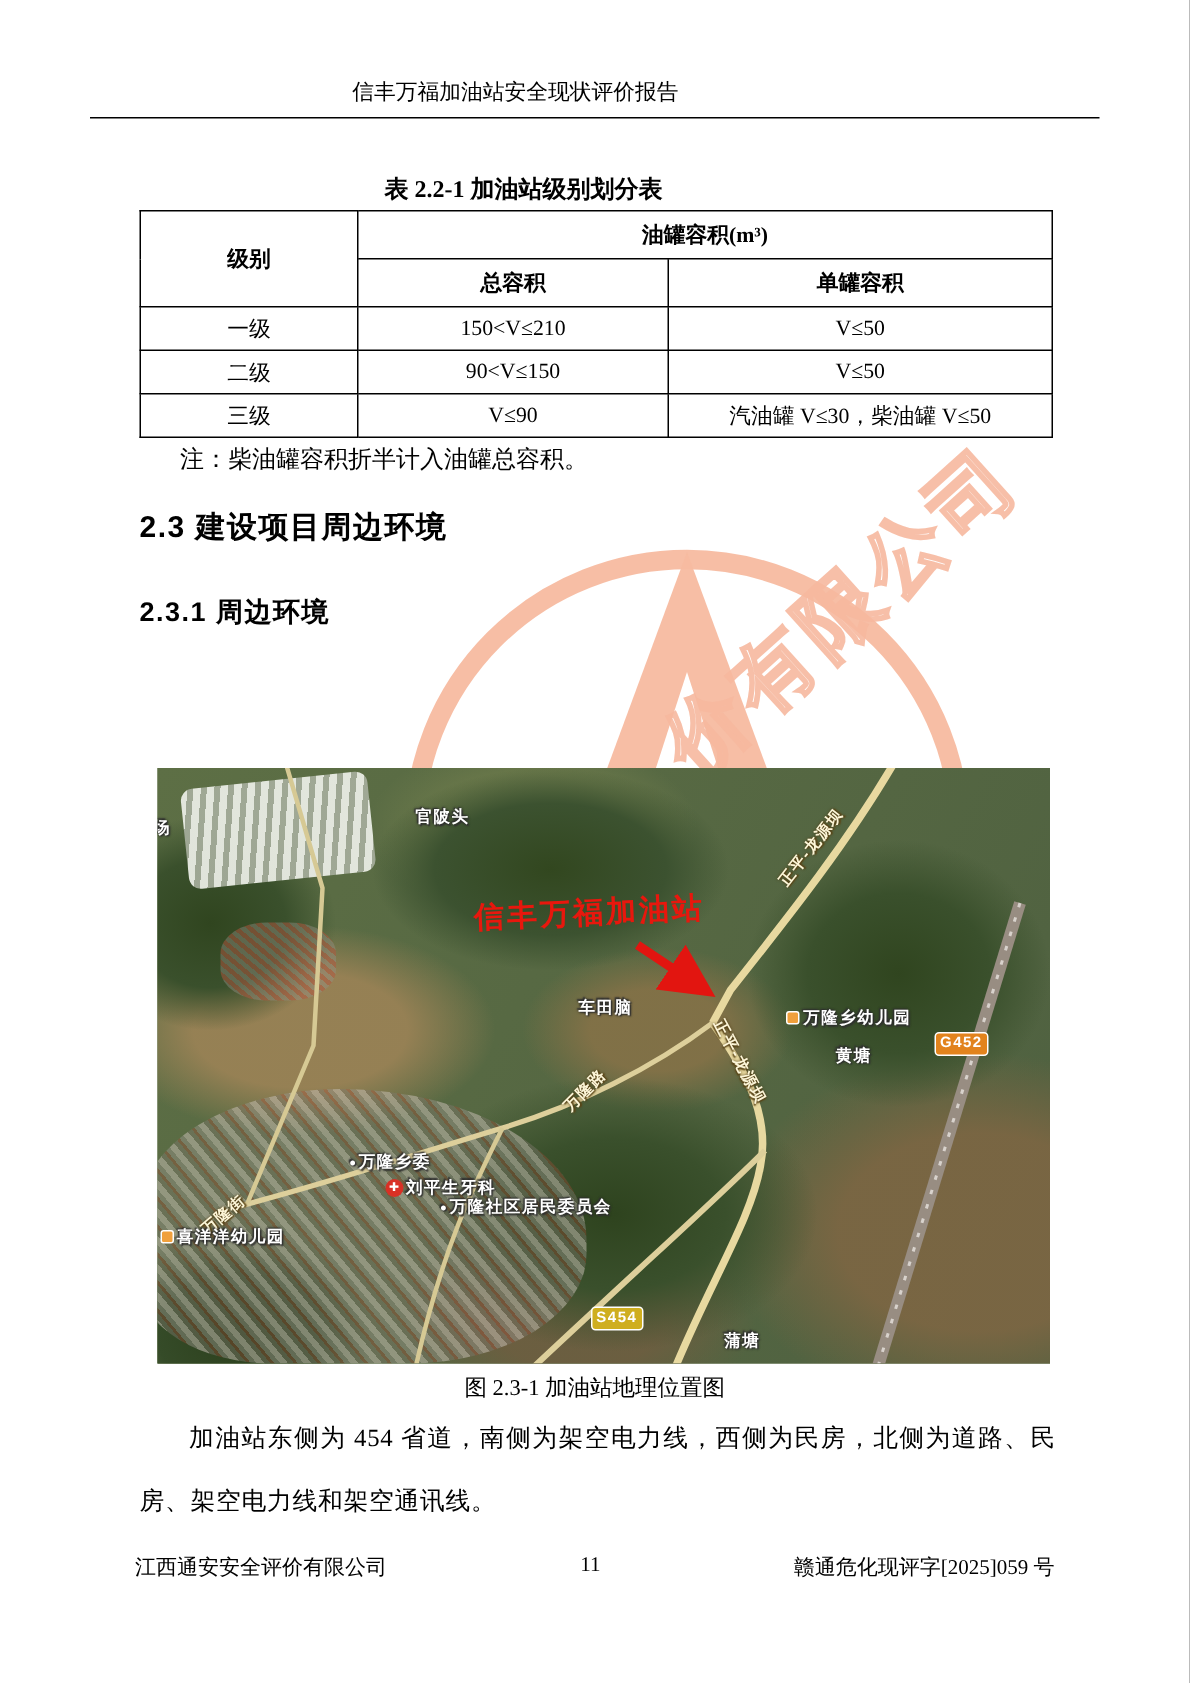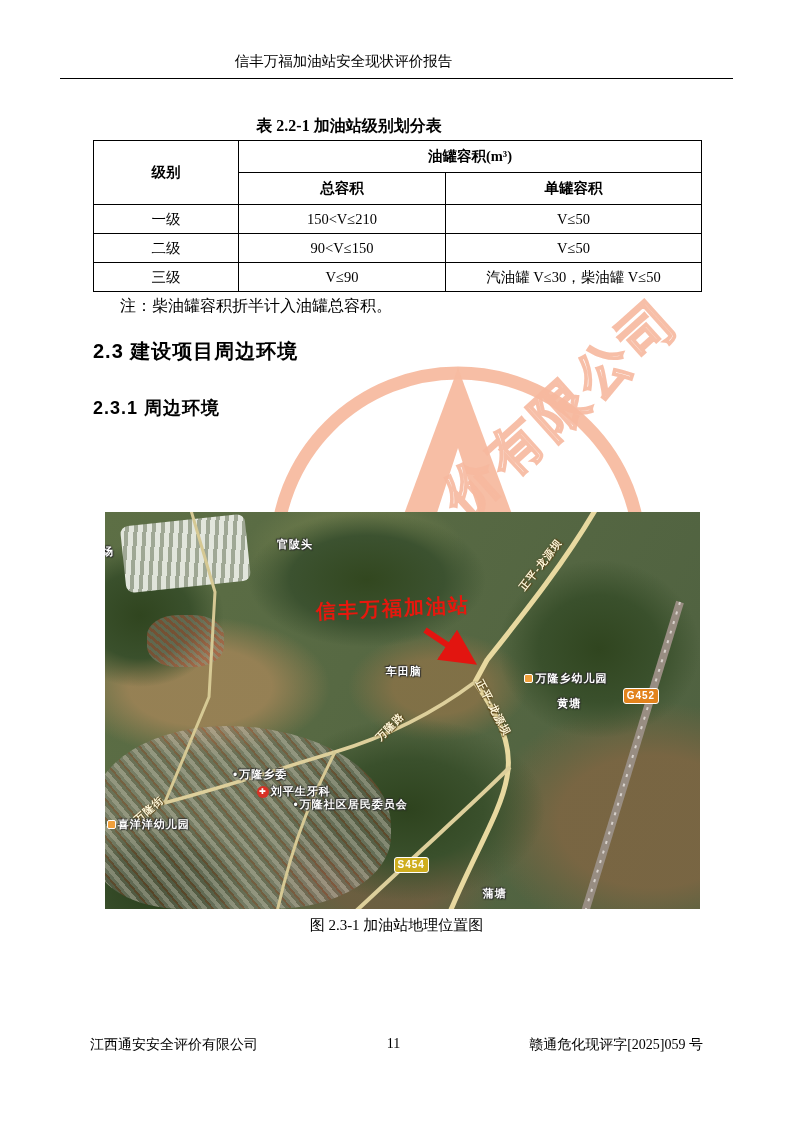--- a/index.html
+++ b/index.html
@@ -83,21 +83,21 @@
 
   .ml { position:absolute; white-space:nowrap; font-size:11px; color:#fff;
         text-shadow:0 0 2px #222,1px 1px 1px #333,-1px -1px 1px #333; }
   .ml b { font-weight:600; letter-spacing:1px; }
   .ml.road { font-size:10.5px; color:#fdf6d8; text-shadow:0 0 2px #4e3a12,1px 1px 1px #5d4716; }
   .ml.badge-g, .ml.badge-s {
     font-size:10px; font-weight:bold; letter-spacing:0; padding:0 3px; line-height:14px;
     border:1px solid #fff; border-radius:3px; text-shadow:none;
   }
   .ml.badge-g { background:#e2831d; }
-  .ml.badge-s { background:#cfae1f; }
+  .ml.badge-s { background:#cfae1f;margin-top:14px; }
   .mic { display:inline-block; vertical-align:middle; margin-right:2px; font-style:normal; }
   .mic.school { width:9px; height:9px; background:#f0a03c; border:1px solid #fff; border-radius:2px; }
   .mic.cross { width:12px; height:12px; line-height:12px; text-align:center; font-size:8px;
                color:#fff; background:#d93025; border-radius:50%; text-shadow:none; }
   .mic.dot { color:#fff; font-size:12px; }
   .station-label {
     position:absolute; left:35.5%; top:21%;
     color:#e8170d; font-weight:bold; font-size:20px; letter-spacing:2px;
     transform:rotate(-2.5deg); text-shadow:none;
   }
@@ -202,20 +202,21 @@
         <span class="ml place" style="left: 25.5%; top: 68.6%;"><i class="mic cross">✚</i><b>刘平生牙科</b></span>
         <span class="ml place" style="left: 24.3%; top: 71.8%; padding-left: 44px;"><i class="mic dot">•</i><b>万隆社区居民委员会</b></span>
         <span class="ml road" style="left: 4.5%; top: 73.2%; transform: rotate(-40deg);"><b>万隆街</b></span>
         <span class="ml place" style="left: 0.3%; top: 76.8%;"><i class="mic school"></i><b>喜洋洋幼儿园</b></span>
         <span class="ml badge-s" style="left: 48.5%; top: 86.8%;"><b>S454</b></span>
         <span class="ml place" style="left: 63.5%; top: 94.3%;"><b>蒲塘</b></span>
       </div>
   </div>
 
   <div class="layer fig-cap">图 2.3-1  加油站地理位置图</div>
+  <div class="layer para p2">加油站东侧为 454 省道，南侧为架空电力线，西侧为民房，北侧为道路、民房、架空电力线和架空通讯线。</div>
 
   <div class="layer ftr">
     <span>江西通安安全评价有限公司</span>
     <span>11</span>
     <span>赣通危化现评字[2025]059 号</span>
   </div>
 
 </div>
 
 </body></html>

